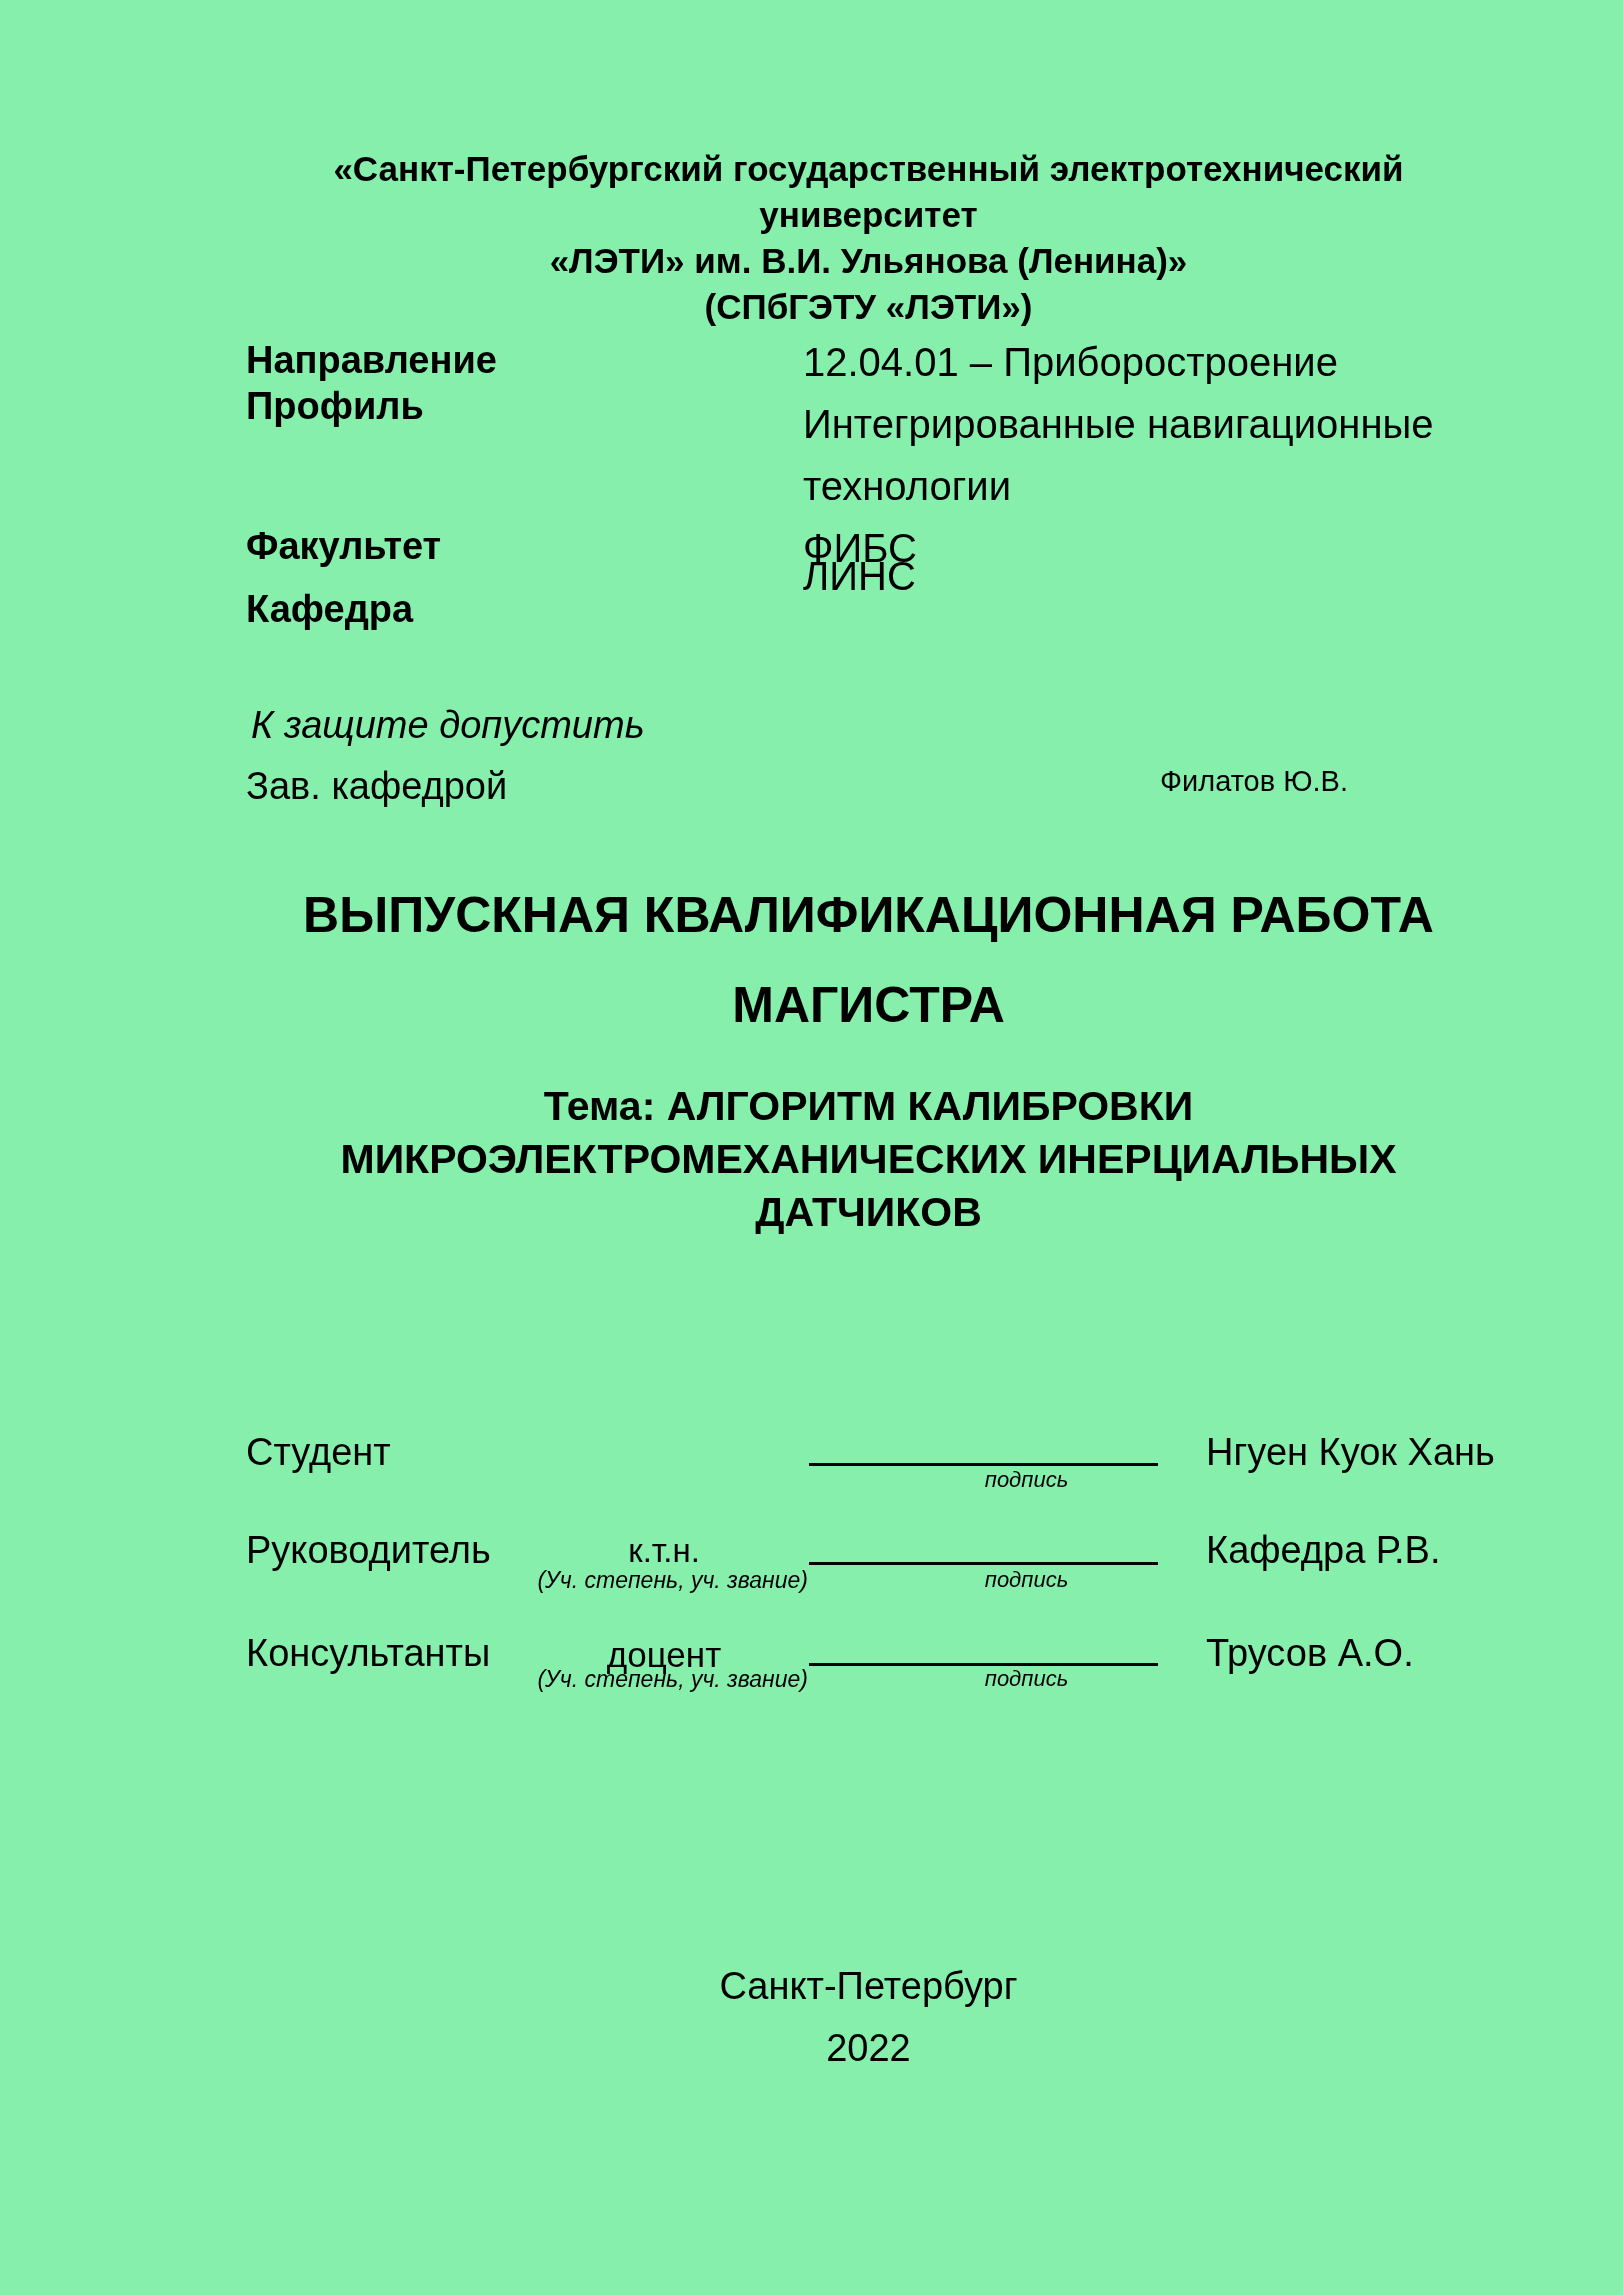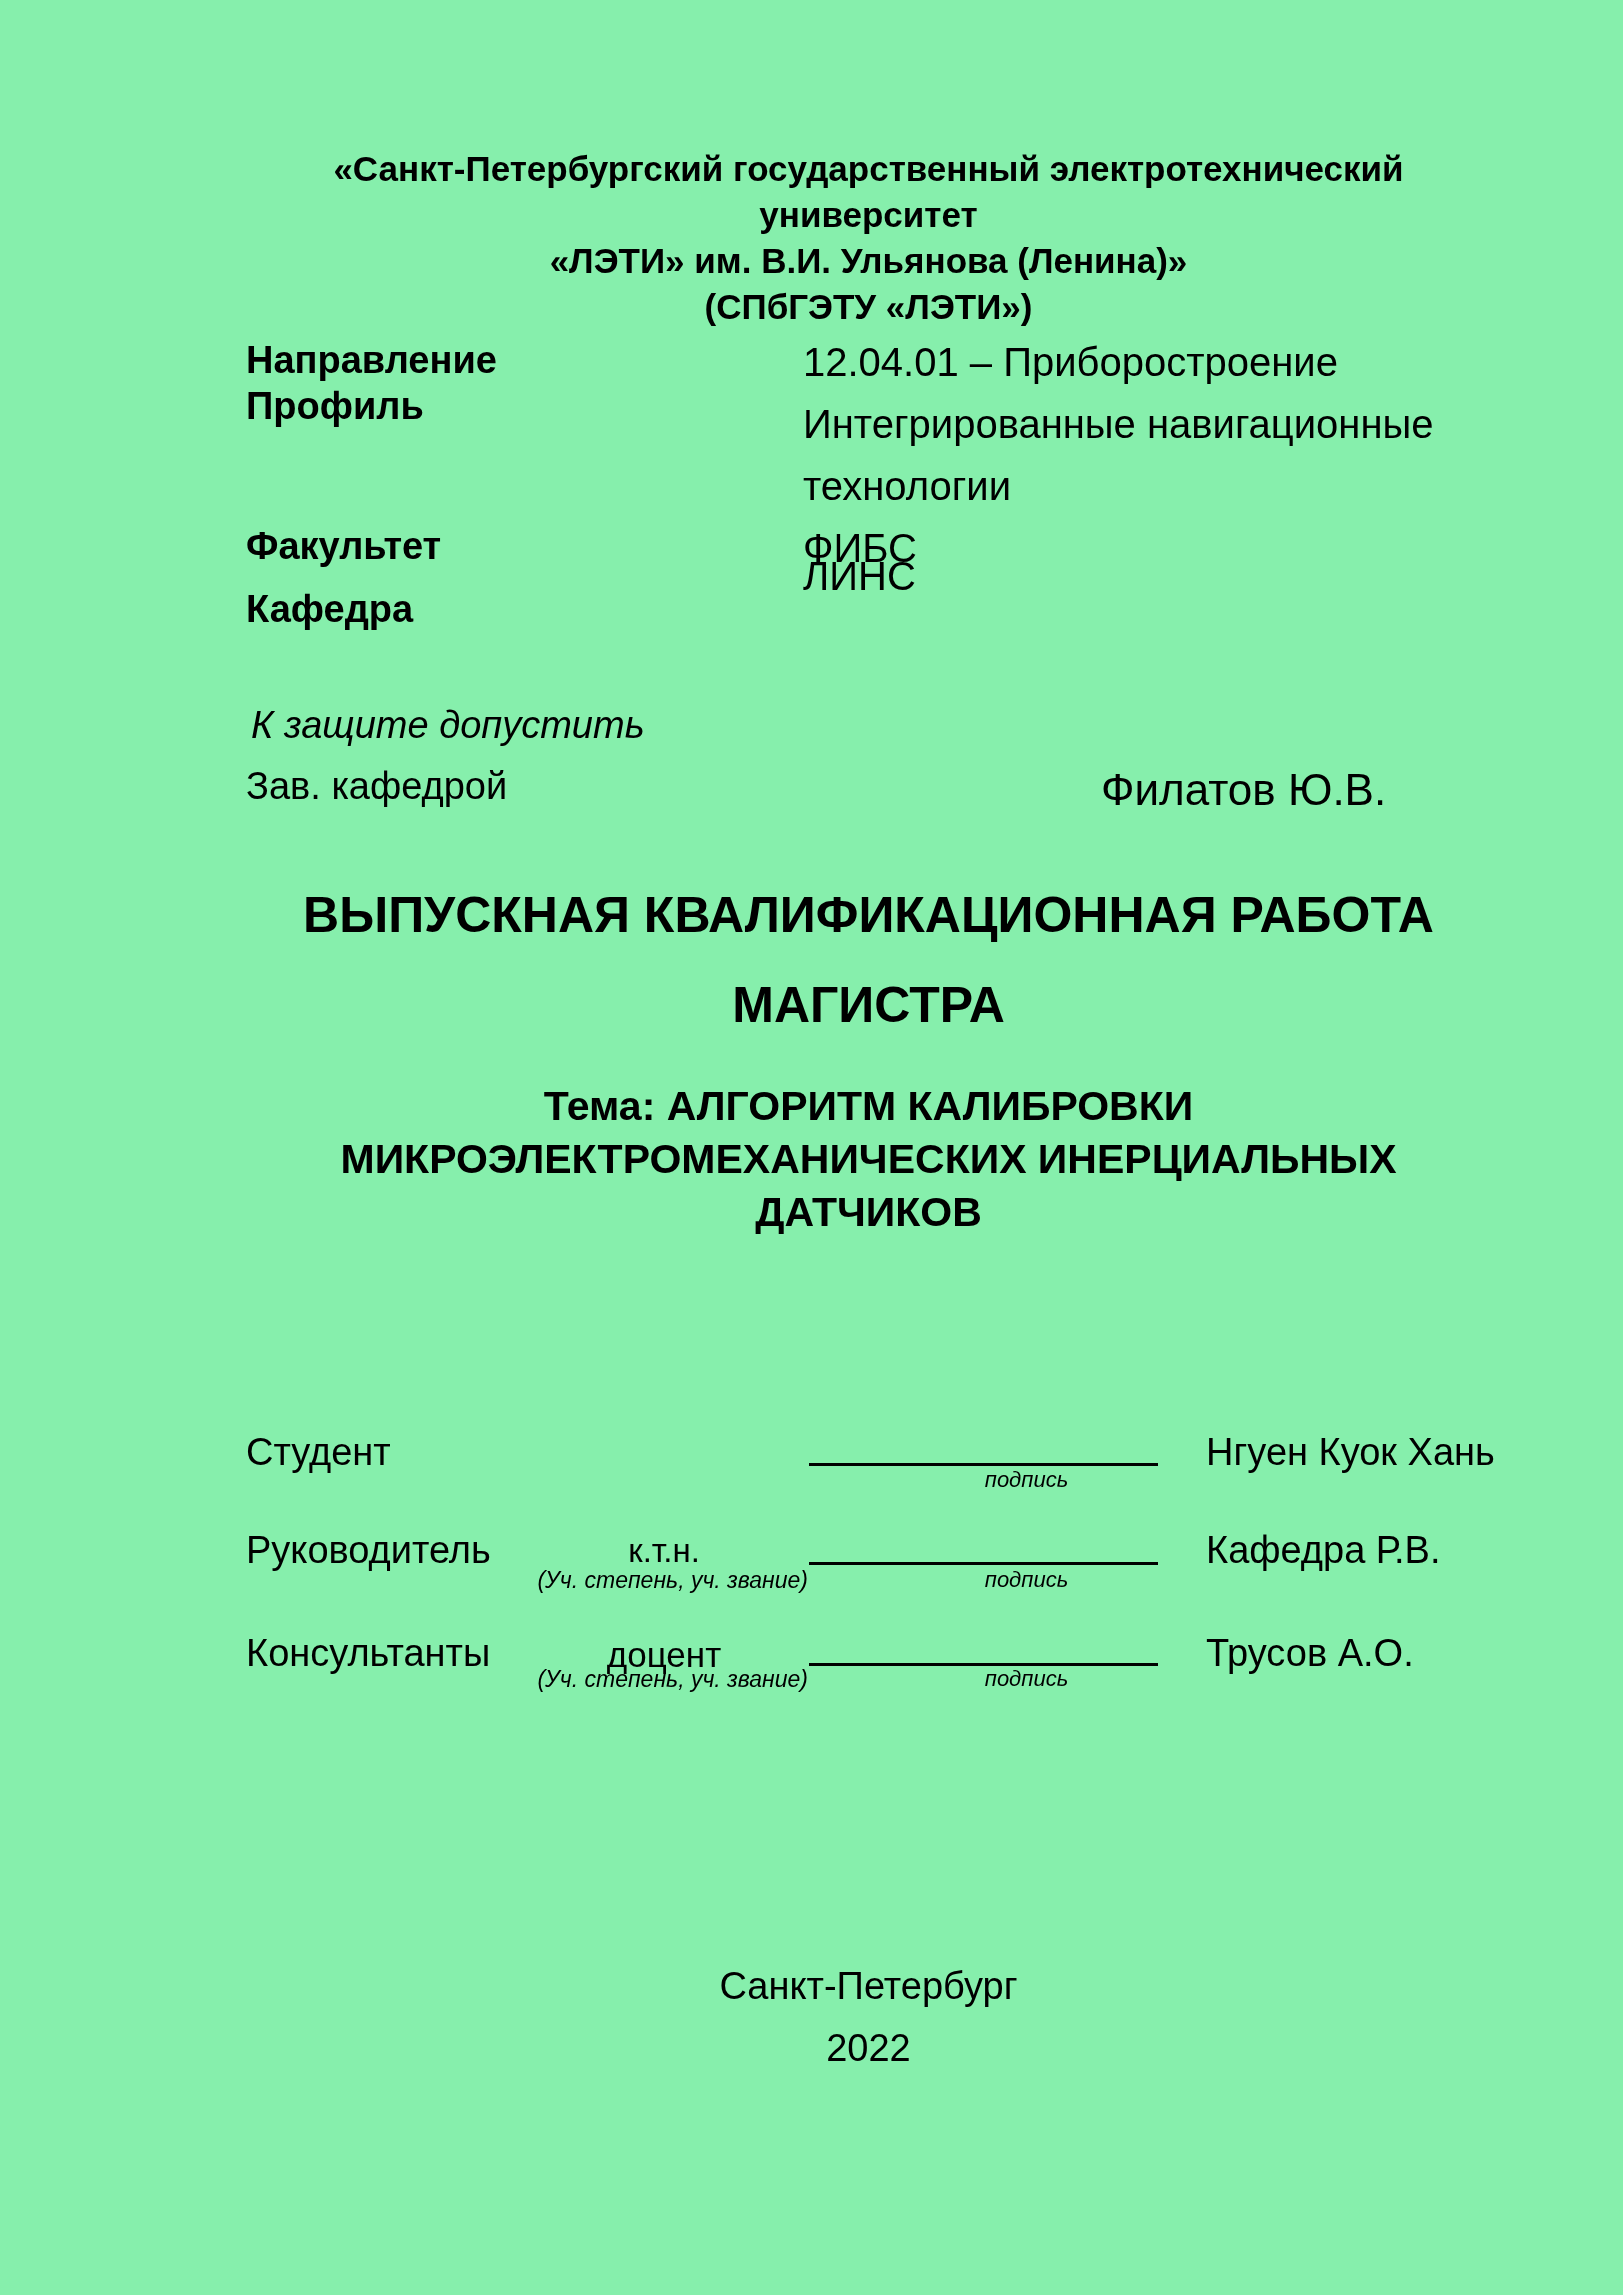--- a/index.html
+++ b/index.html
@@ -15,21 +15,21 @@
   .abs { position: absolute; line-height: 1.2; white-space: nowrap; }
   .center-area { left: 246px; right: 132px; text-align: center; white-space: normal; }
 
   .hdr { top: 146px; font-size: 35px; font-weight: bold; line-height: 46px; }
 
   .field-label { left: 246px; font-size: 38px; font-weight: bold; }
   .field-value { left: 794px; font-size: 40px; margin-left: 9px; }
 
   .admit { left: 251px; top: 703px; font-size: 38px; font-style: italic; text-align: right; }
   .head-label { left: 246px; top: 764px; font-size: 38px; }
-  .head-name  { left: 1101px; top: 764px; font-size: 44px; text-align: right; }
+  .head-name  { left: 1160px; top: 764px; font-size: 29px; text-align: right; }
 
   .thesis-title { top: 870px; font-size: 50px; font-weight: bold; line-height: 90px; }
   .thesis-topic { top: 1080px; font-size: 41px; font-weight: bold; line-height: 53px; }
 
   .role { left: 246px; font-size: 38px; }
   .name { left: 1206px; font-size: 38px; }
   .degree { left: 550px; width: 228px; text-align: center; font-size: 33px; }
   .sig-line { left: 809px; width: 349px; height: 0; border-top: 3.1px solid #000000; }
   .sig-caption { left: 852px; width: 349px; text-align: center; font-size: 22px; font-style: italic; }
   .degree-caption { left: 518px; width: 290px; text-align: right; font-size: 23px; font-style: italic; }

